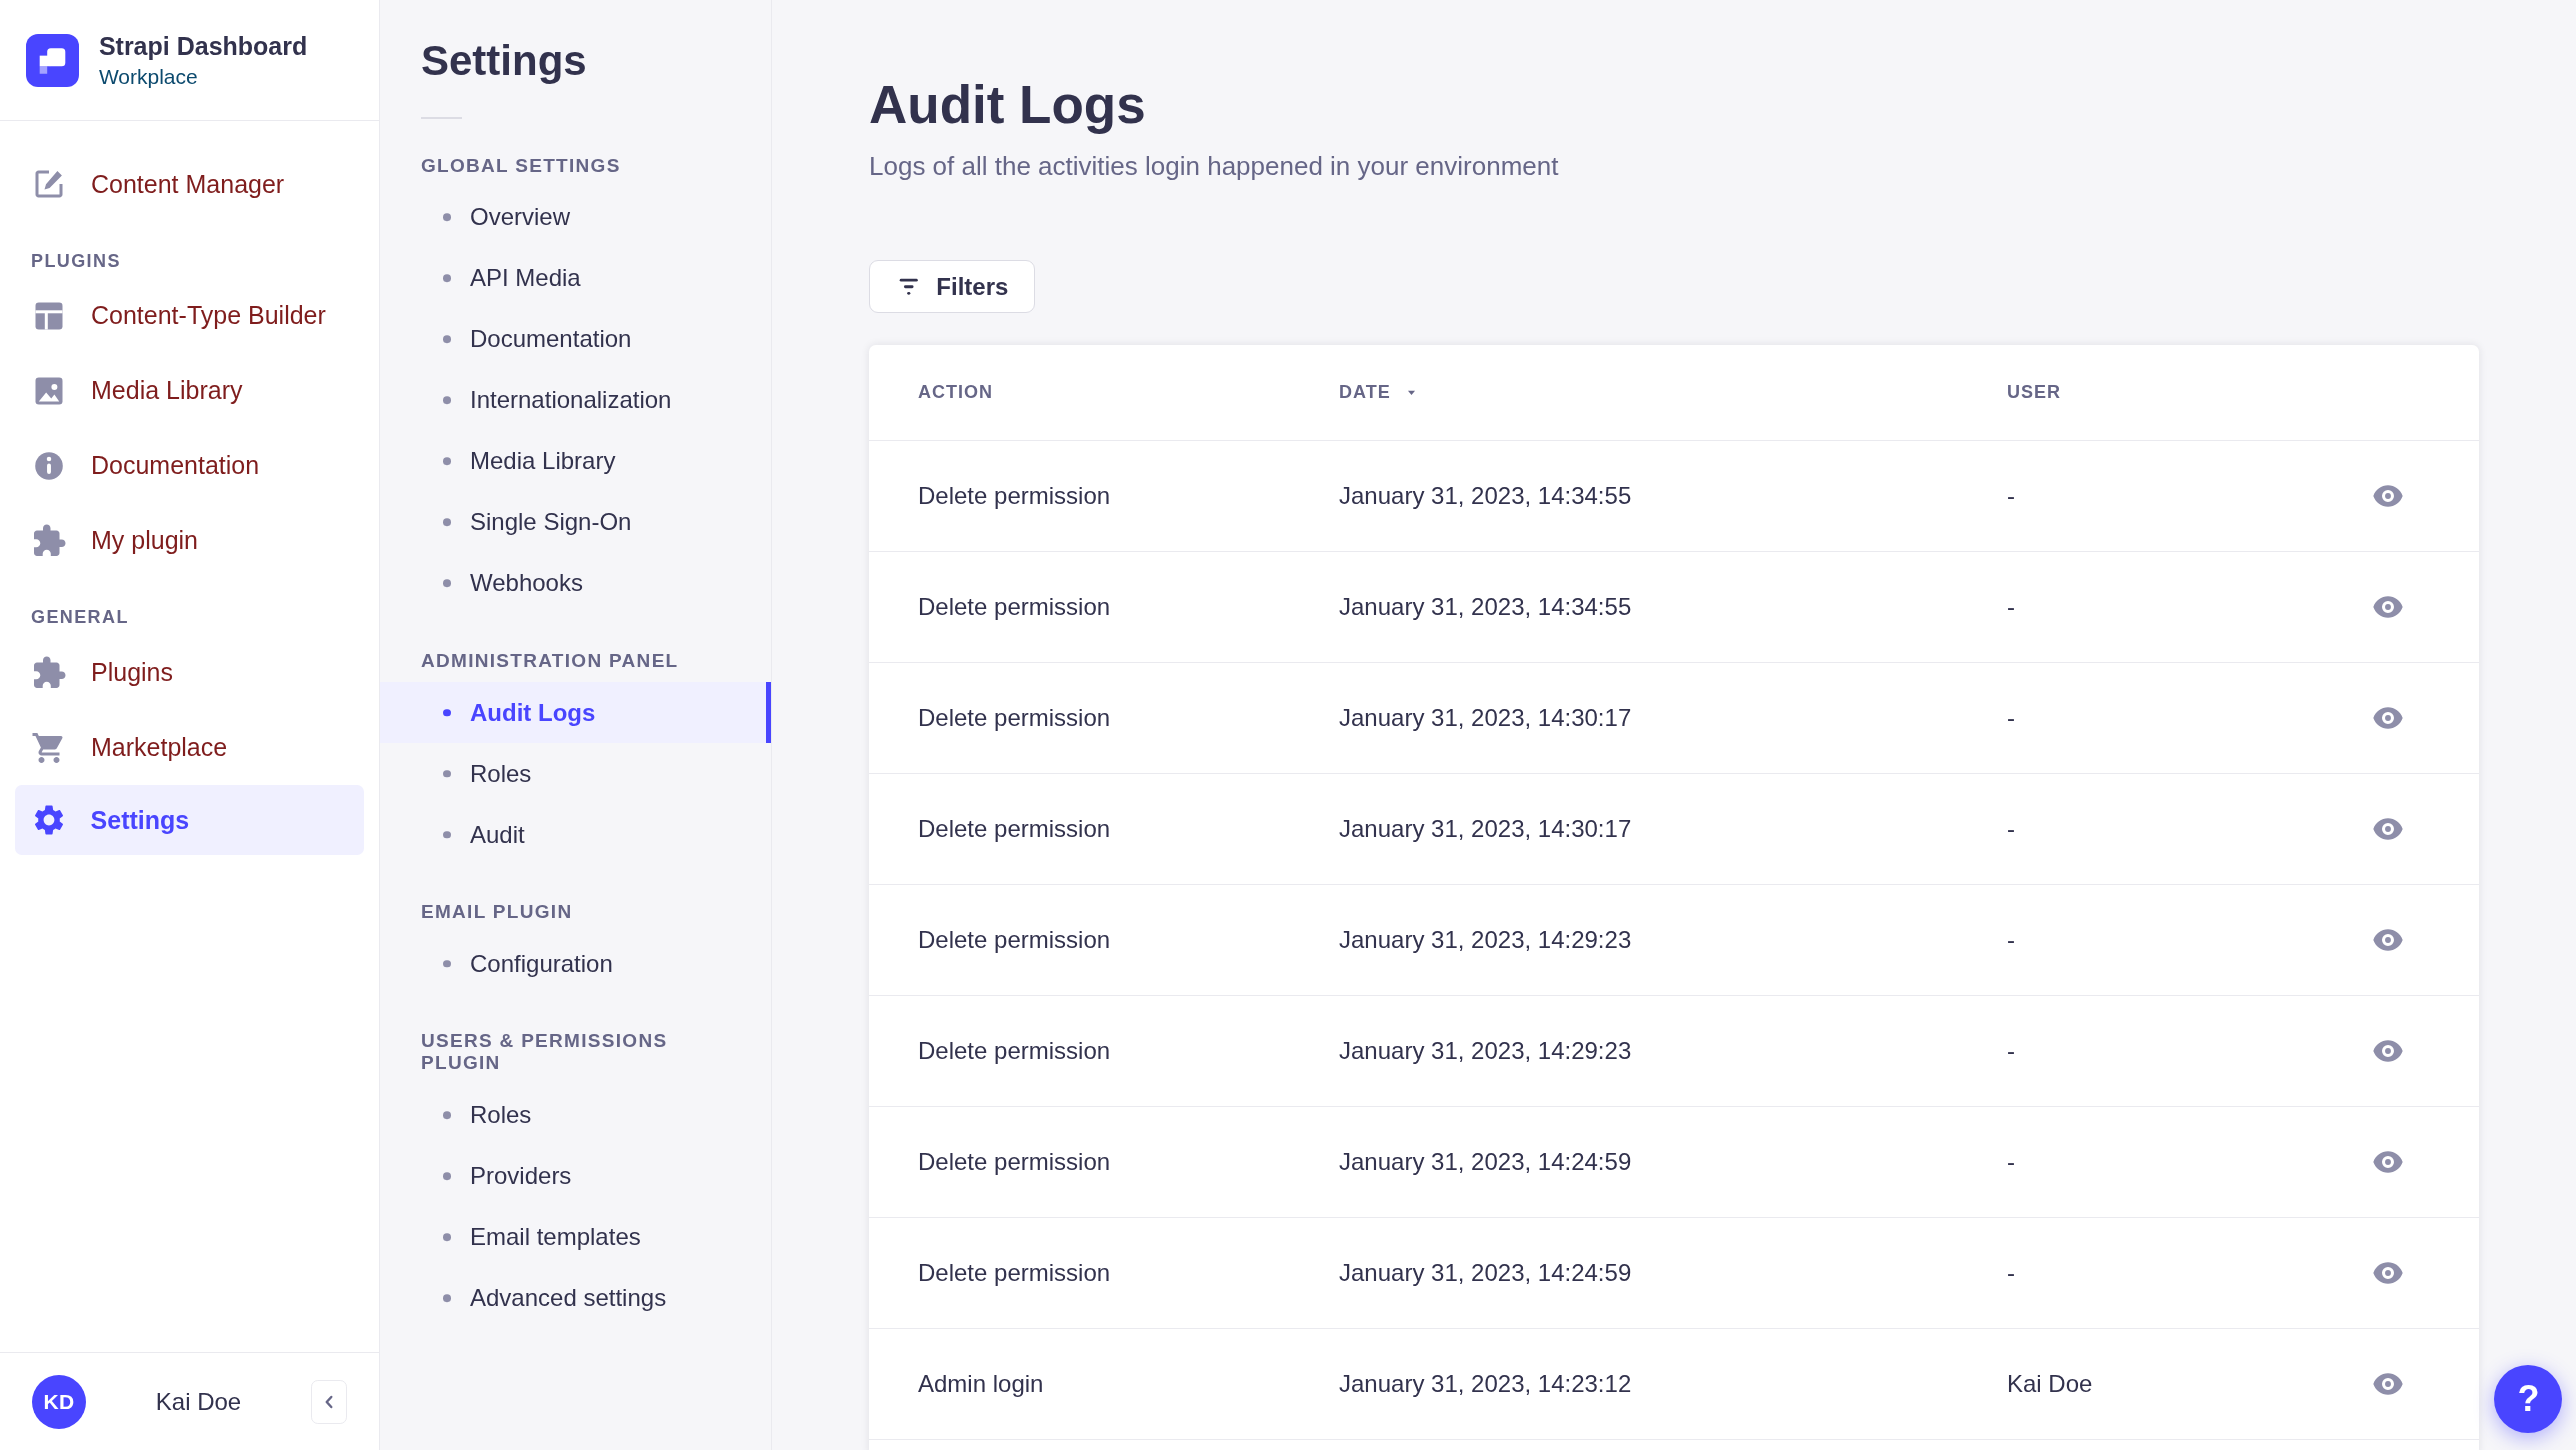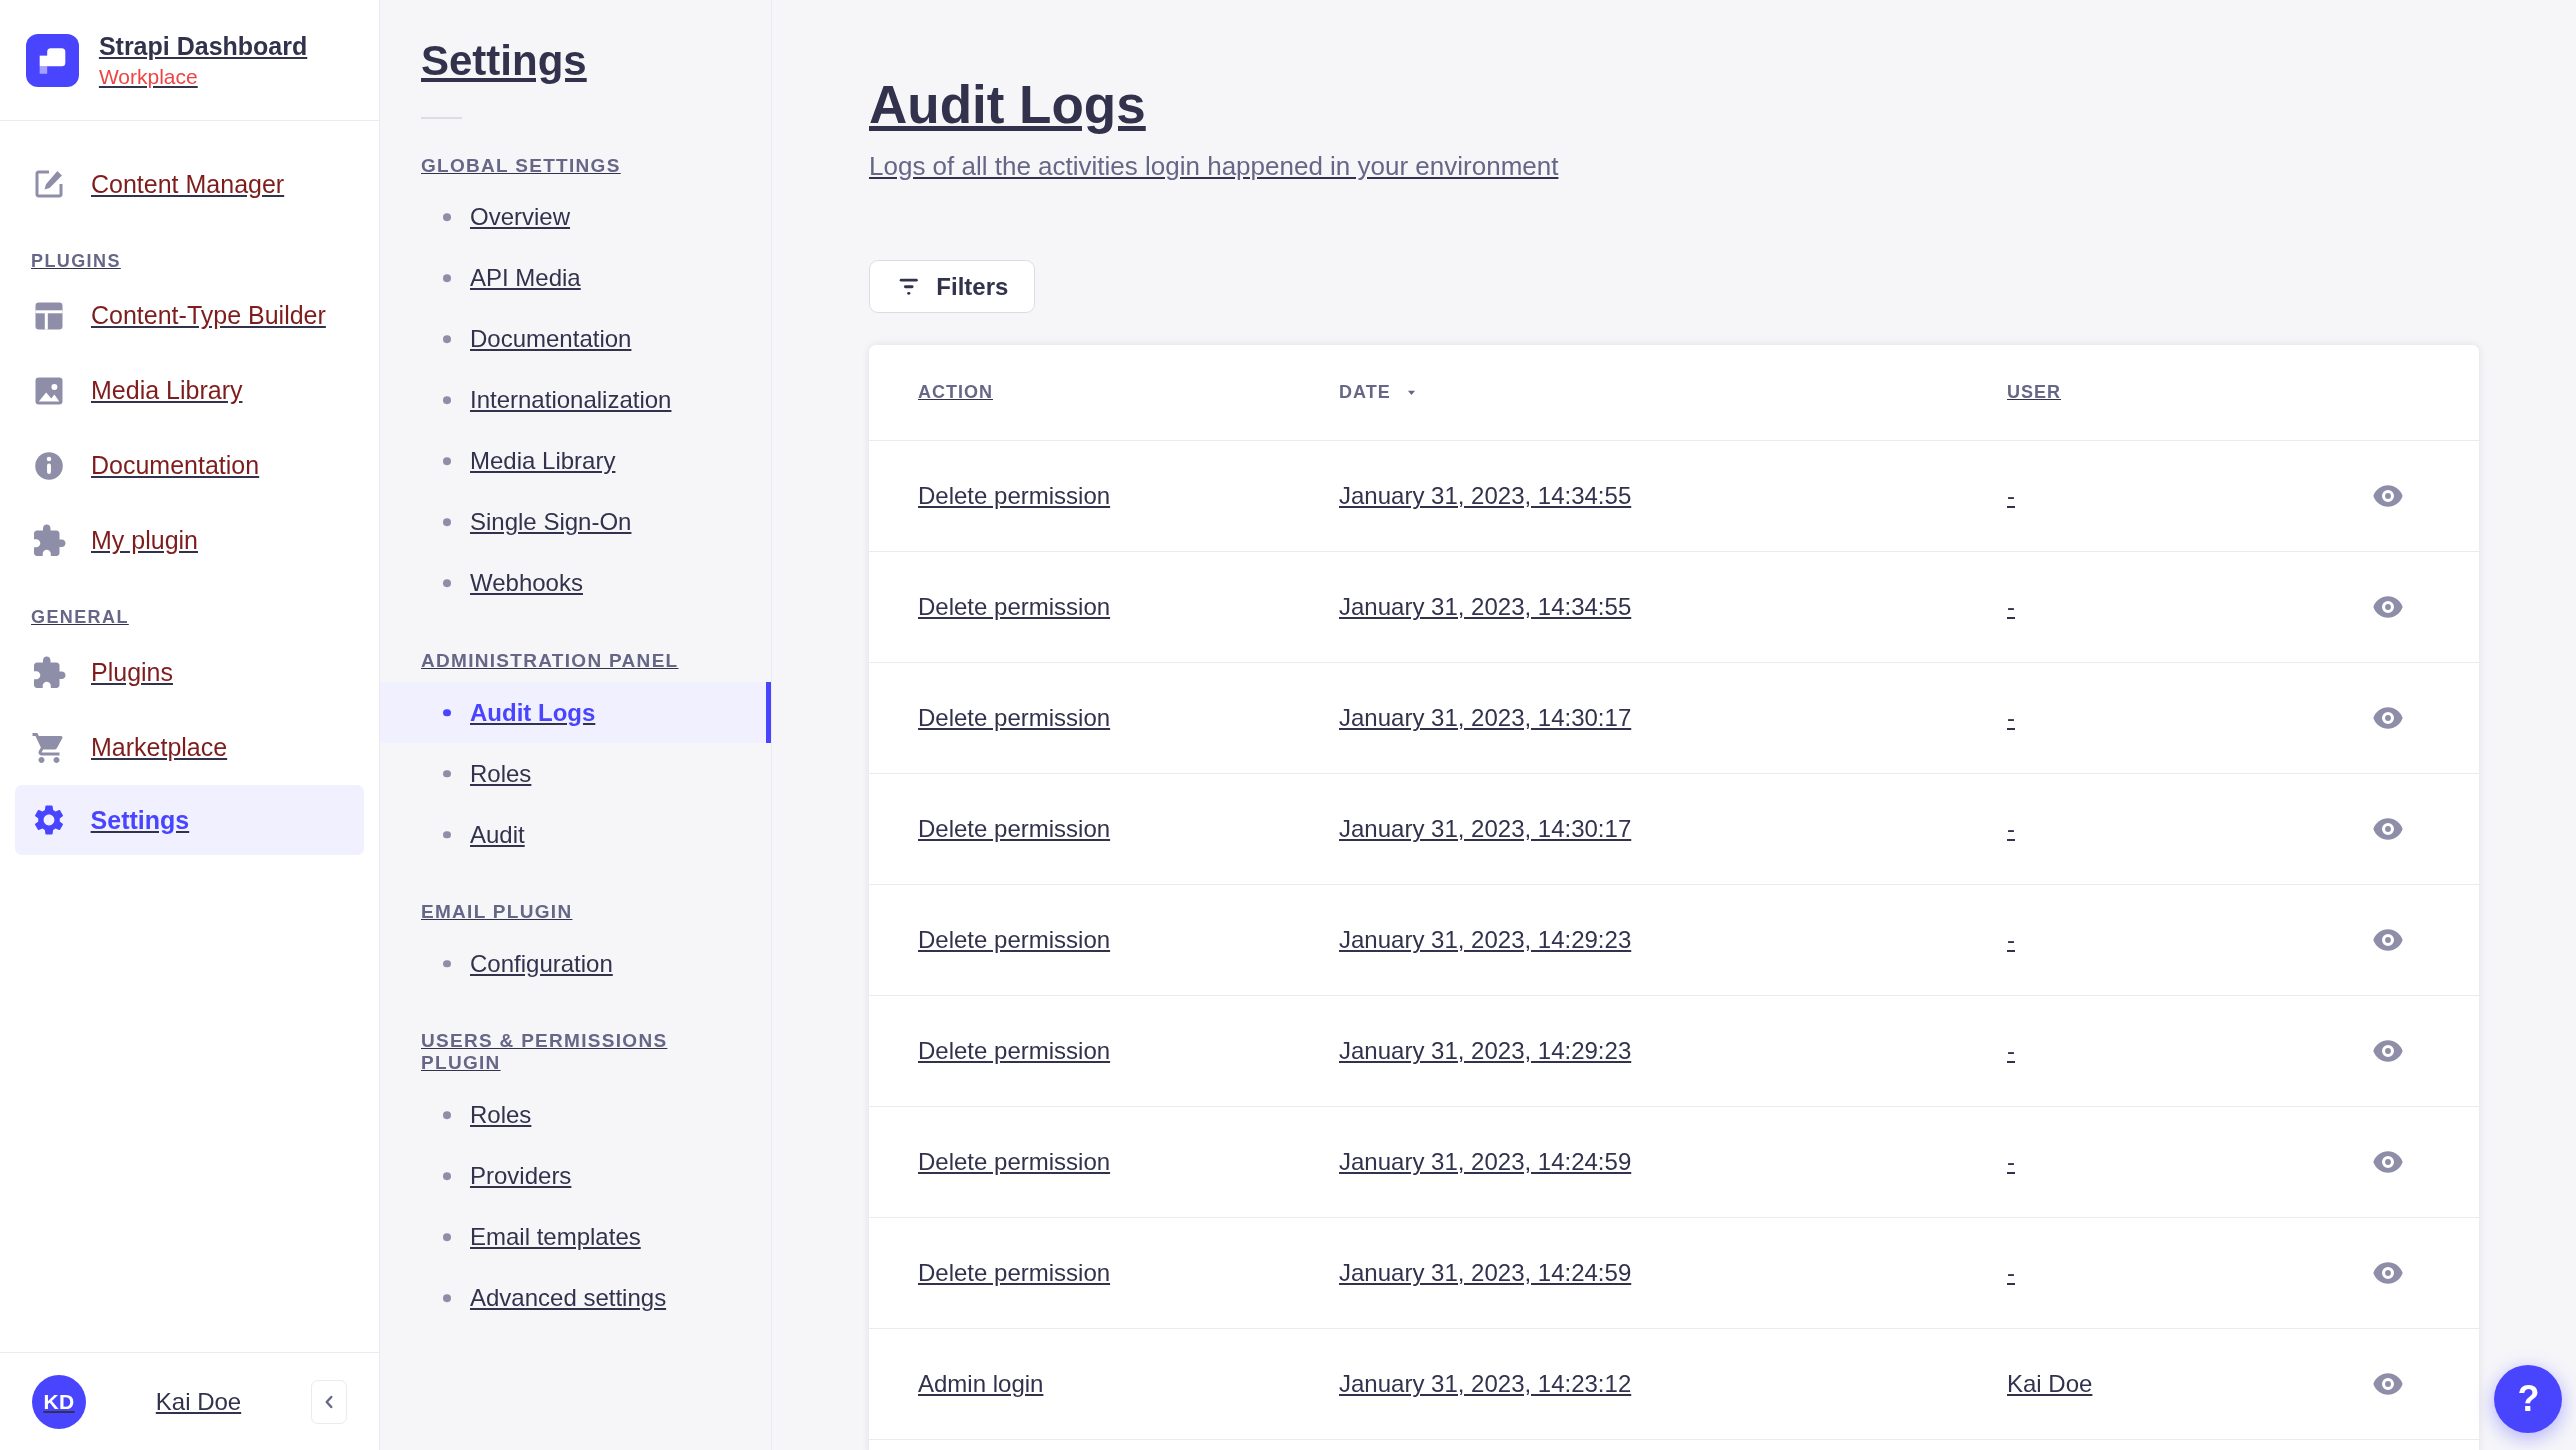--- a/index.html
+++ b/index.html
@@ -2,38 +2,38 @@
 <html style="font-size:13.6px"><head>
 <meta charset="utf-8">
 <style>
   * { box-sizing: border-box; margin: 0; padding: 0; }
   html, body { width: 2576px; height: 1451px; overflow: hidden; }
   body {
     font-family: "Liberation Sans", sans-serif;
     background: #f6f6f9;
     color: #32324d;
   }
-  .app { display: flex; width: 2576px; height: 1451px; text-decoration: underline; }
+  .app { display: flex; width: 2576px; height: 1451px; }
 
   
   .sidebar {
     width: 380px; min-width: 380px; background: #ffffff;
     border-right: 0.9px solid #eaeaef; display: flex; flex-direction: column;
   }
   .logo-row {
     height: 121px; display: flex; align-items: center; gap: 20.4px;
     padding: 0 25.5px; border-bottom: 0.9px solid #eaeaef;
   }
   .logo-badge {
     width: 53px; height: 53px; border-radius: 12px; background: #4945ff;
     flex: none; display: flex; align-items: center; justify-content: center;
   }
   .logo-badge svg { width: 53px; height: 53px; }
   .app-title { font-size: 25px; font-weight: bold; color: #32324d; line-height: 1.3; }
-  .app-sub { font-size: 21px; color: #ef4444; line-height: 1.3; }
+  .app-sub { font-size: 21px; color: #0c4a6e; line-height: 1.3; }
 
   .nav { flex: 1; padding-top: 25.5px; }
   .nav-item {
     height: 75px; display: flex; align-items: center; gap: 24px;
     padding: 0 31px; font-size: 25px; color: #7f1d1d; cursor: pointer;
   }
   .nav-item .nav-ic { width: 36px; height: 36px; flex: none; display: flex; align-items: center; justify-content: center; }
   .nav-item .nav-ic svg { width: 36px; height: 36px; fill: #8e8ea9; }
   .nav-item.active {
     margin: 0 15.3px; padding: 0 15.3px; height: 70px;

